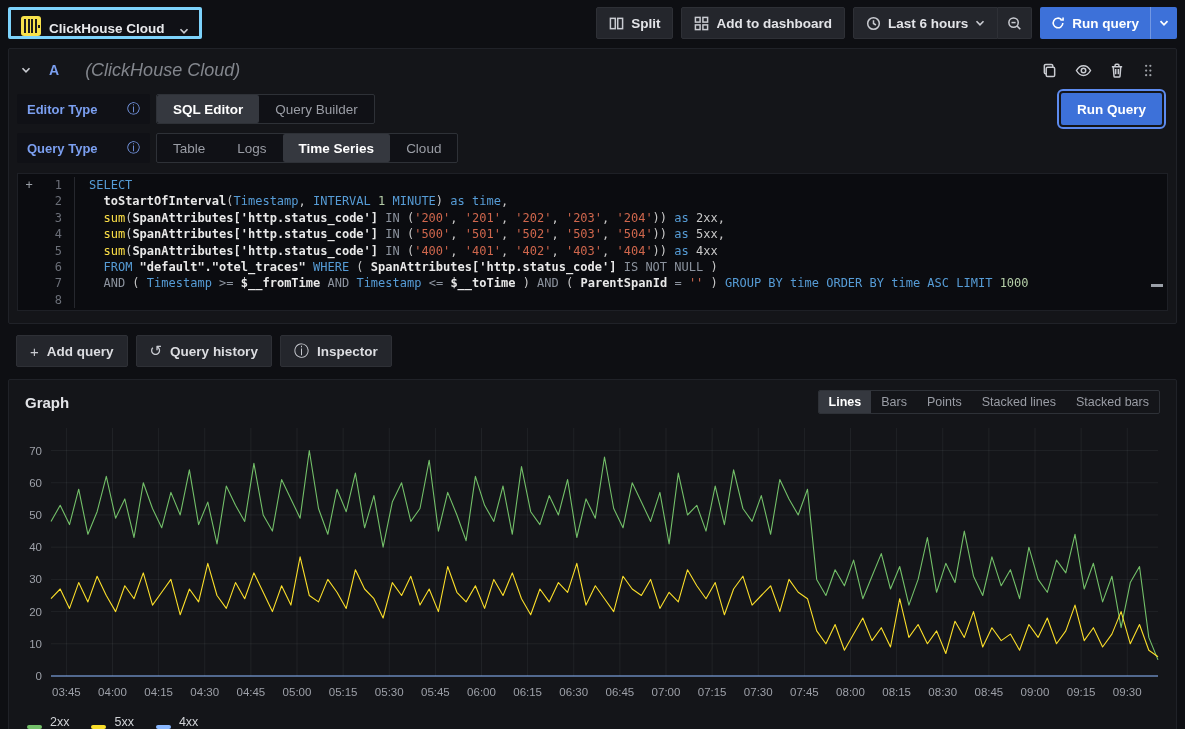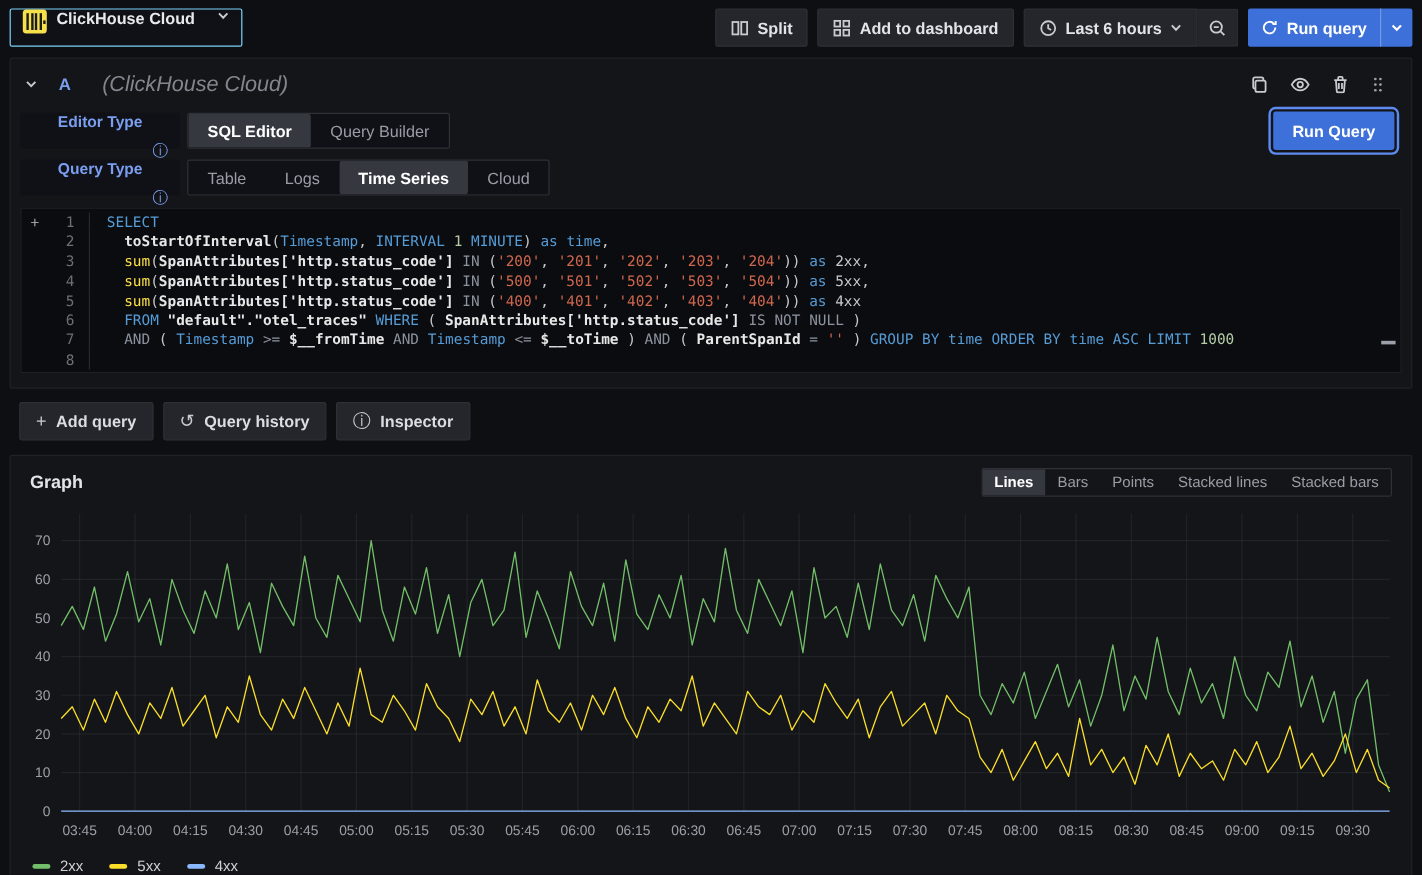--- a/index.html
+++ b/index.html
@@ -11,23 +11,23 @@
     font-size:13px;
   }
   svg { display:block; }
 
   
   .topbar {
     height:46px; display:flex; align-items:center;
     justify-content:space-between; padding:0 8px;
   }
   .ds-picker {
-    display:flex; align-items:flex-start; gap:8px;
+    display:flex; align-items:flex-end; gap:8px;
     height:32px; min-width:194px; padding:0 10px;
-    background:#101116; border:1px solid #7dd3fc; border-radius:2px;
+    background:#101116; border:3px solid #7dd3fc; border-radius:2px;
     cursor:pointer;
   }
   .ds-logo { width:20px; height:20px; border-radius:3px; background:#f7e14b; position:relative; overflow:hidden; flex:0 0 auto; }
   .ds-logo i { position:absolute; top:3px; bottom:3px; width:2px; background:#1b1b1b; }
   .ds-logo i:nth-child(1){left:3px;} .ds-logo i:nth-child(2){left:6.5px;}
   .ds-logo i:nth-child(3){left:10px;} .ds-logo i:nth-child(4){left:13.5px;}
   .ds-logo i:nth-child(5){left:17px; top:8.5px; bottom:8.5px;}
   .ds-name { font-weight:700; font-size:13.5px; color:#e8e9ec; flex:1; }
   .chev { width:10px; height:10px; flex:0 0 auto; }
 
@@ -58,21 +58,21 @@
   .q-header { display:flex; align-items:center; height:30px; padding:0 4px; }
   .q-header .ref-id { color:#7b9ff0; font-weight:700; font-size:14px; margin:0 26px 0 18px; cursor:pointer; }
   .q-header .ds-hint { color:#83868d; font-style:italic; font-size:18px; flex:1; }
   .q-header-icons { display:flex; align-items:center; gap:18px; padding-right:10px; }
   .q-header-icons .hicon { cursor:pointer; display:flex; }
 
   .q-row { display:flex; align-items:center; margin-top:8px; }
   .q-label {
     display:flex; align-items:center; gap:8px; height:30px; width:133px;
     padding:0 10px; background:#101116; border-radius:2px;
-    color:#7b9ff0; font-weight:700; font-size:13px;flex-direction:column;
+    color:#7b9ff0; font-weight:700; font-size:13px;
   }
   .q-label .info { font-size:13px; color:#7b9ff0; font-weight:400; margin-left:auto; cursor:pointer; }
   .segmented {
     display:flex; align-items:stretch; height:30px; margin-left:6px;
     border:1px solid #2e3137; border-radius:2px; background:#101116; overflow:hidden;
   }
   .segment {
     display:flex; align-items:center; padding:0 16px; color:#9a9da5;
     font-size:13.5px; cursor:pointer; white-space:nowrap;
   }
@@ -121,21 +121,21 @@
   .graph-header { display:flex; align-items:center; padding:0 8px;text-align:center; }
   .graph-title { font-weight:700; font-size:15px; color:#e3e4e8; }
   .mode-toggle {
     margin-left:auto; display:flex; align-items:stretch; height:24px;
     border:1px solid #2e3137; border-radius:2px; overflow:hidden;
   }
   .mode-seg { display:flex; align-items:center; padding:0 10px; color:#9a9da5; font-size:12.5px; cursor:pointer; white-space:nowrap; }
   .mode-seg.selected { background:#35383f; color:#fff; font-weight:700; }
   .chart-wrap { flex:1; margin-top:4px; }
   .legend-row { display:flex; align-items:center; gap:22px; height:24px; padding-left:10px; }
-  .legend-item { display:flex; align-items:center; gap:8px; cursor:pointer; }
+  .legend-item { display:flex; align-items:flex-end; gap:8px; cursor:pointer; }
   .legend-pill { width:15px; height:4px; border-radius:2px; }
   .legend-label { font-size:12.5px; color:#d0d2d6; }
 </style>
 </head>
 <body>
 
 <div class="topbar">
   <div class="ds-picker">
     <span class="ds-logo">
         <i></i>

